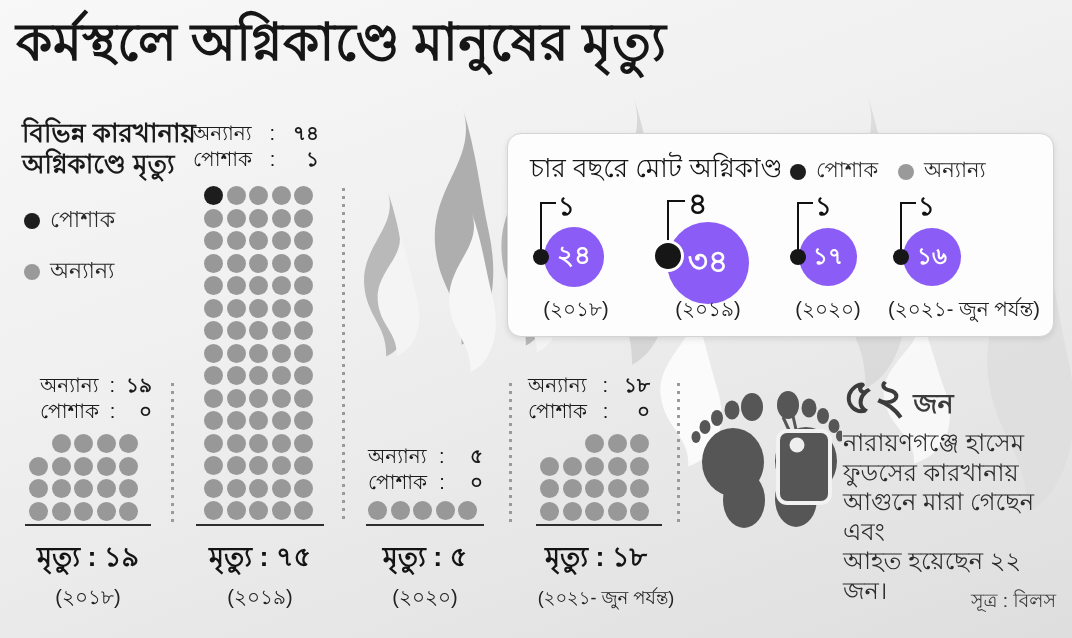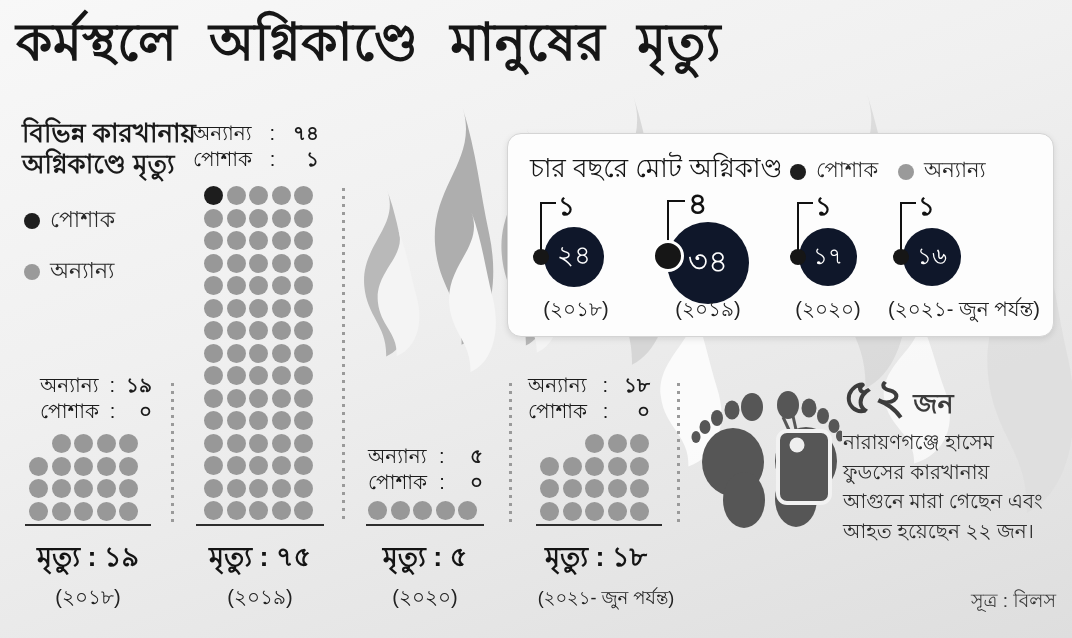--- a/index.html
+++ b/index.html
@@ -1,21 +1,21 @@
 <!DOCTYPE html>
 <html><head>
 <meta charset="utf-8">
 <style>
   html,body{margin:0;padding:0;}
   body{font-family:"Liberation Sans", sans-serif; color:#1c1c1c;}
   .stage{position:relative;width:1072px;height:638px;overflow:hidden;
          background:linear-gradient(160deg,#f8f8f8 0%,#f0f0f0 40%,#e6e6e6 75%,#dedede 100%);}
   .bg-flames{position:absolute;left:0;top:0;width:1072px;height:638px;pointer-events:none;}
   .title{position:absolute;left:16px;top:2px;font-size:52px;font-weight:bold;
-         font-family:Liberation Mono, monospace;color:#161616;letter-spacing:0.5px;}
+         font-family:Liberation Serif, serif;color:#161616;letter-spacing:0.5px;}
   
   .intro-heading{position:absolute;left:22px;top:118px;font-size:26px;font-weight:bold;line-height:31px;color:#1a1a1a;}
   .legend-col{position:absolute;left:24px;top:202px;display:flex;flex-direction:column;gap:14px;}
   .legend-item{display:flex;align-items:center;gap:10px;font-size:22px;color:#2a2a2a;}
   .ldot{width:16px;height:16px;border-radius:50%;display:inline-block;}
   .ldot.black{background:#1e1e1e;} .ldot.gray{background:#9a9a9a;}
   
   .col-labels{position:absolute;font-size:20px;color:#1b1b1b;}
   .col-labels .lrow{display:flex;justify-content:space-between;line-height:26px;}
   .col-labels .lname{}
@@ -29,31 +29,31 @@
   .col-total{position:absolute;text-align:center;font-size:27px;font-weight:bold;color:#141414;}
   .col-year{position:absolute;text-align:center;font-size:20px;color:#222;}
   .vsep{position:absolute;width:3px;
         background-image:repeating-linear-gradient(to bottom,#9a9a9a 0 3px,rgba(0,0,0,0) 3px 8px);}
   
   .panel{position:absolute;left:507px;top:133px;width:545px;height:202px;background:#fdfdfd;
          border:1px solid #d4d4d4;border-radius:14px;box-shadow:0 2px 6px rgba(0,0,0,0.10);}
   .panel-title{position:absolute;left:22px;top:14px;font-size:26px;font-weight:normal;color:#161616;}
   .panel-legend{position:absolute;left:282px;top:20px;display:flex;gap:20px;}
   .panel-legend .legend-item{font-size:21px;}
-  .bubble-circle{position:absolute;border-radius:50%;background:#0f172a;display:flex;align-items:center;justify-content:center;color:#fff;font-weight:normal;}
+  .bubble-circle{position:absolute;border-radius:50%;background:#8b5cf6;display:flex;align-items:center;justify-content:center;color:#fff;font-weight:bold;}
   .bubble-dot{position:absolute;border-radius:50%;background:#161616;}
   .bubble-dot.ringed{border:3px solid #fff;}
   .elbow{position:absolute;border-left:2px solid #111;border-top:2px solid #111;}
   .callout-num{position:absolute;font-weight:bold;color:#111;}
   .bubble-year{position:absolute;font-size:20px;color:#222;text-align:center;}
   
   .hl-number{position:absolute;left:843px;top:360px;color:#3c3c3c;}
   .hl-number .big{font-size:48px;font-weight:bold;}
   .hl-number .unit{font-size:27px;font-weight:bold;margin-left:8px;}
-  .hl-text{position:absolute;left:843px;top:428px;font-size:20px;line-height:29.5px;color:#2d2d2d;}
+  .hl-text{position:absolute;left:843px;top:428px;font-size:24px;line-height:29.5px;color:#2d2d2d;}
   .source{position:absolute;right:16px;top:586px;font-size:19px;color:#3a3a3a;}
   .feet{position:absolute;left:690px;top:376px;}
 </style>
 </head>
 <body>
 
 <div class="stage">
 
   <svg class="bg-flames" viewBox="0 0 1072 638" xmlns="http://www.w3.org/2000/svg" aria-hidden="true">
     <defs>

